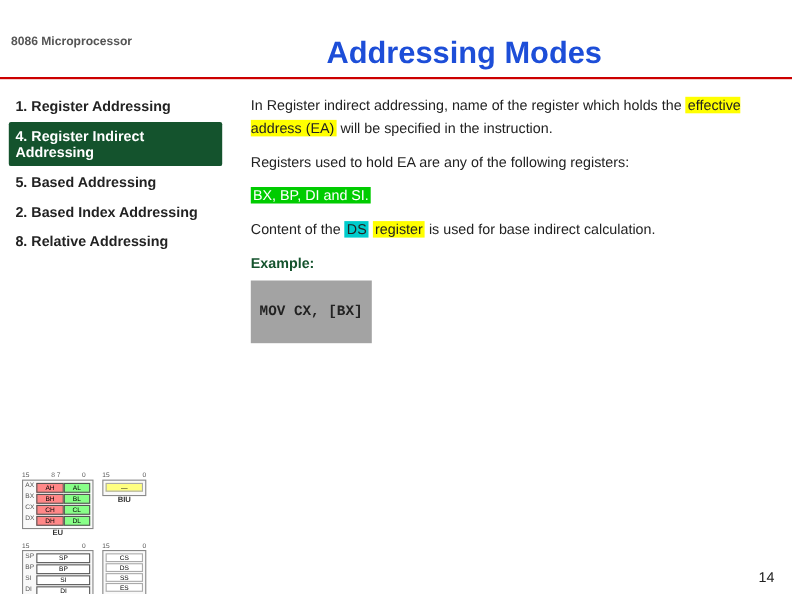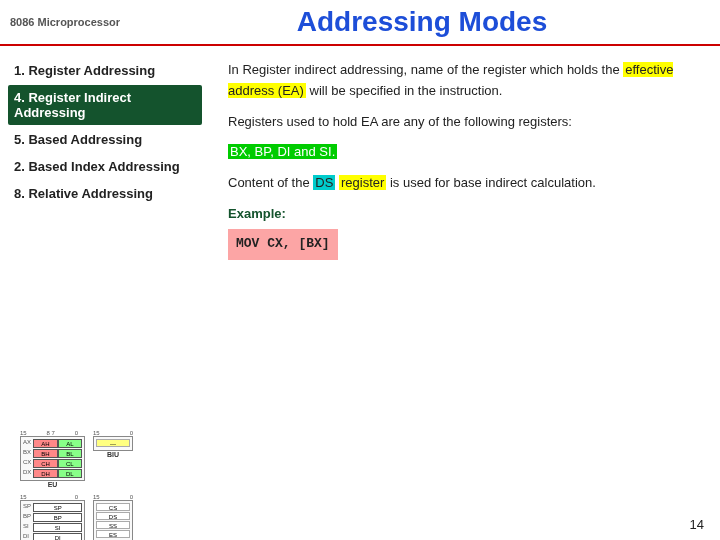--- a/index.html
+++ b/index.html
@@ -8,23 +8,23 @@
       height: 540px;
       font-family: Arial, sans-serif;
       background: #fff;
       position: relative;
       overflow: hidden;
     }
 
     
     #header {
       display: flex;
-      align-items: center;
       padding: 6px 16px 6px 10px;
       border-bottom: 2px solid #c00;
+      margin-top: 26px;
     }
     #logo-area {
       font-size: 11px;
       font-weight: bold;
       color: #555;
       min-width: 130px;
     }
     #page-title-text {
       font-size: 28px;
       font-weight: bold;
@@ -86,23 +86,23 @@
       padding: 0 2px;
     }
 
     .example-label {
       font-weight: bold;
       color: #14532d;
       margin-top: 8px;
       display: block;
     }
     .code-block {
-      background: #fca5a5;
+      background: #a3a3a3;
       display: inline-block;
-      padding: 5px 8px;
+      padding: 18px 8px;
       font-family: 'Courier New', monospace;
       font-weight: bold;
       font-size: 13px;
       margin-top: 4px;
     }
 
     
     #page-number {
       position: absolute;
       bottom: 8px;

